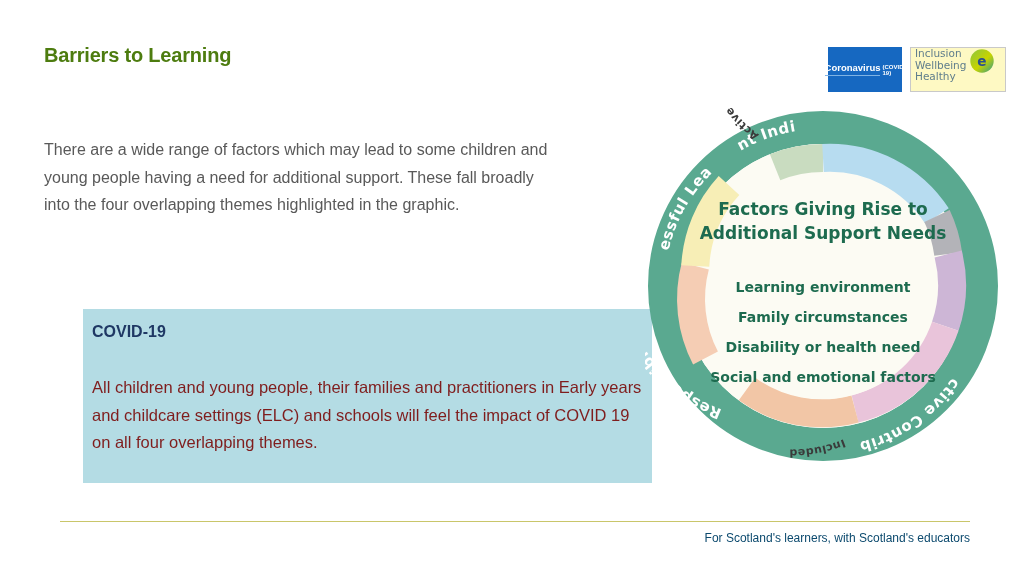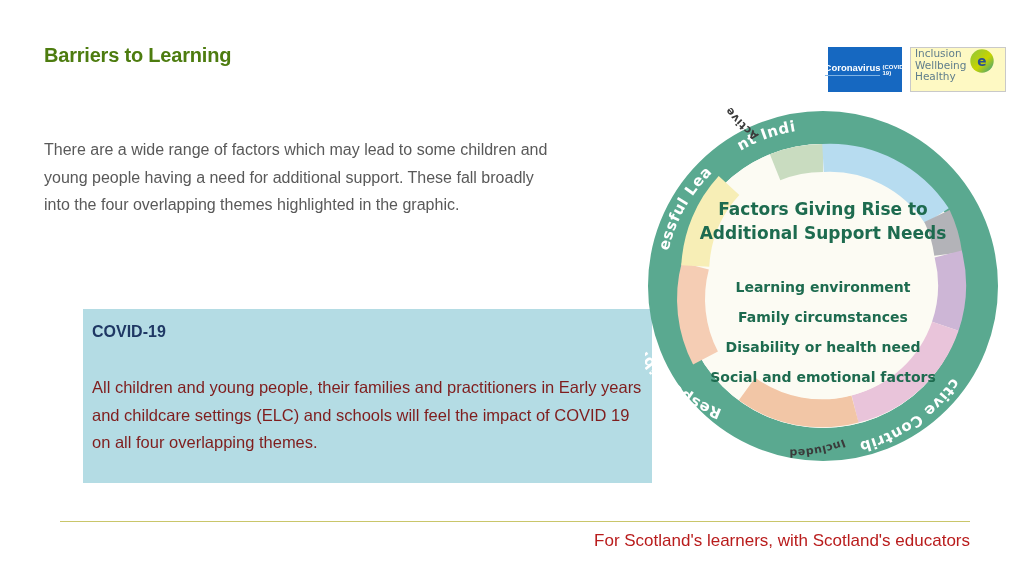--- a/index.html
+++ b/index.html
@@ -163,22 +163,22 @@
     width: 910px;
     height: 1px;
     background: #c9c66a;
   }
   #footer-tagline {
     position: absolute;
     left: 0;
     top: 531px;
     width: 970px;
     text-align: right;
-    font-size: 17px;
-    color: #b91c1c;
+    font-size: 12px;
+    color: #0c4a6e;
   }
 </style>
 </head>
 <body>
 
 <div id="slide-title">Barriers to Learning</div>
 
 <div id="logo-bar">
 
   <div id="coronavirus-logo">

